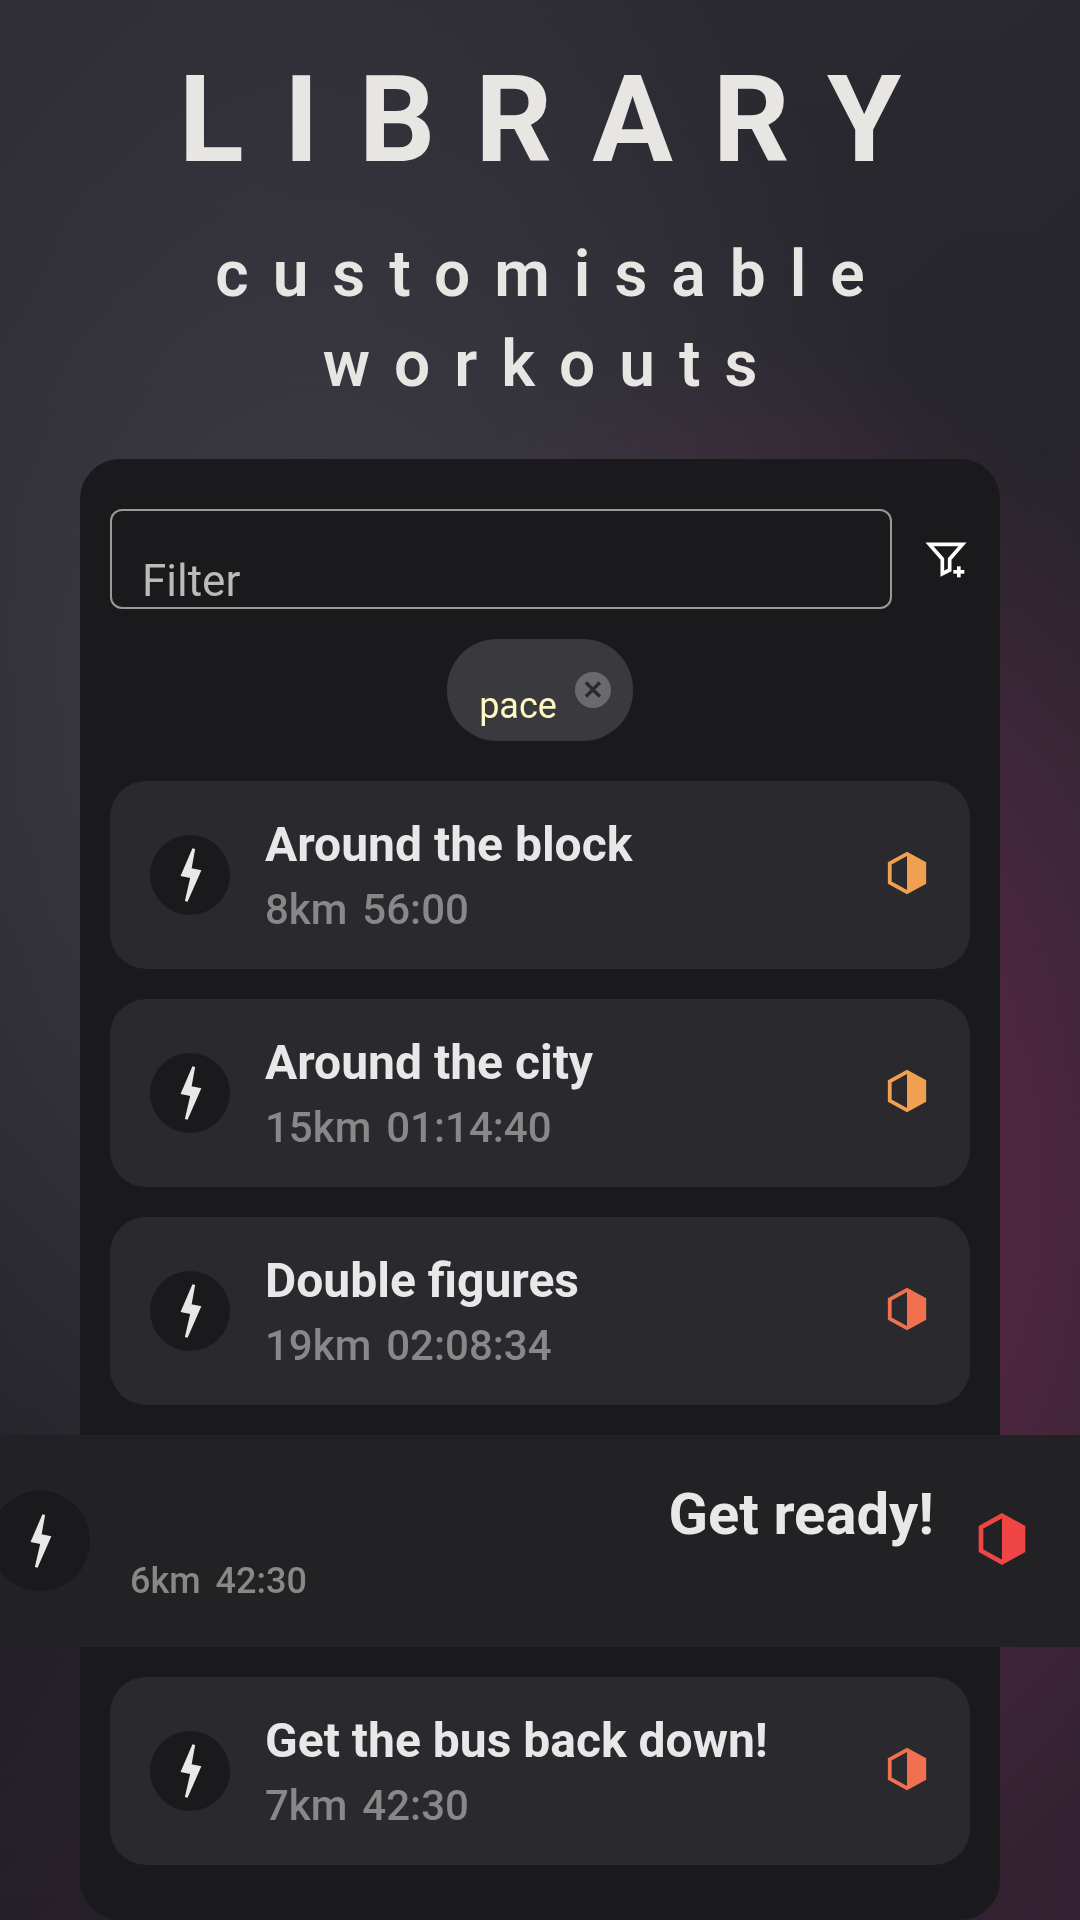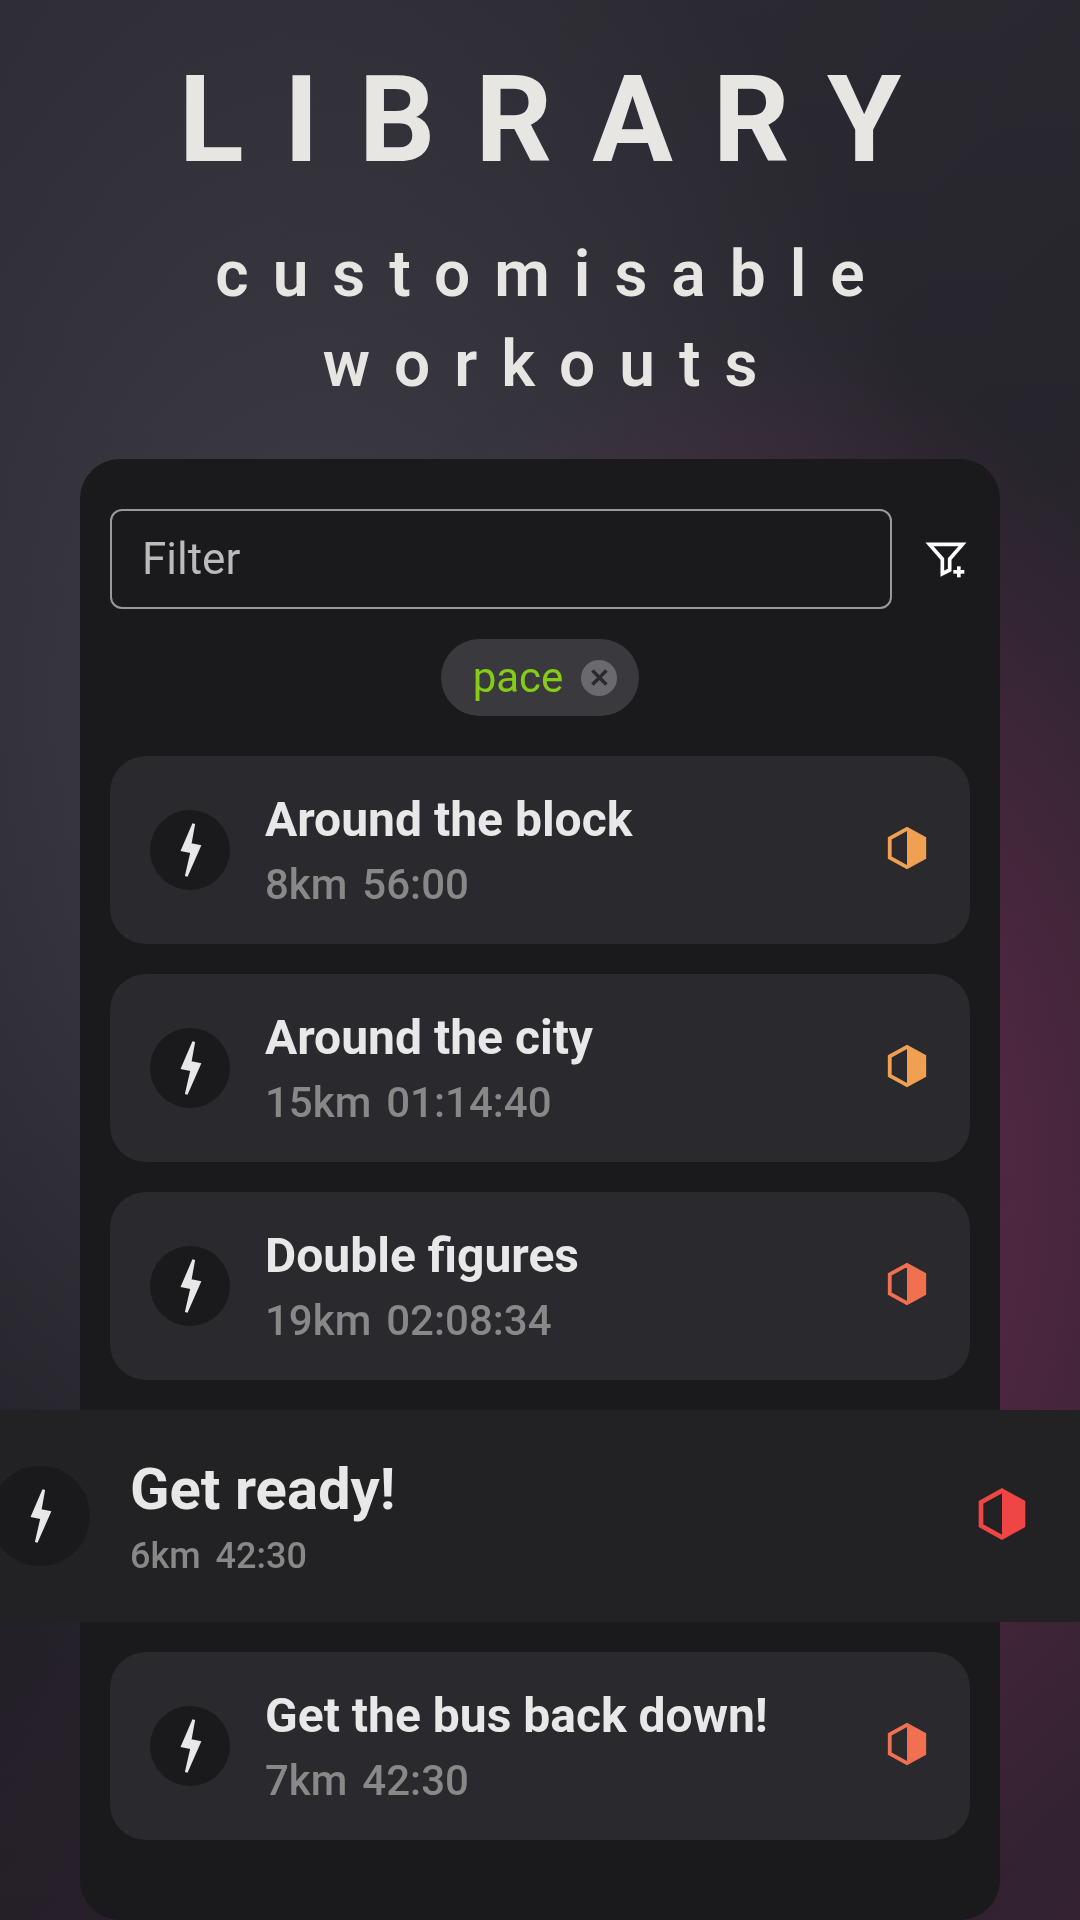--- a/index.html
+++ b/index.html
@@ -74,21 +74,21 @@
       padding: 0 30px;
     }
     
     .filter-input {
       flex: 1;
       height: 100px;
       border: 2px solid #999;
       border-radius: 12px;
       background: transparent;
       display: flex;
-      align-items: center;
+      align-items: flex-end;
       padding: 0 30px;
     }
     
     .filter-placeholder {
       color: #bbb;
       font-size: 44px;
     }
     
     .filter-icon {
       width: 48px;
@@ -112,22 +112,23 @@
     .chip {
       background: #3a3a3e;
       border-radius: 50px;
       padding: 14px 22px 14px 32px;
       display: flex;
       align-items: center;
       gap: 18px;
     }
     
     .chip-label {
-      color: #84cc16;
-      font-size: 42px;
+      color: #fef9c3;
+      font-size: 36px;
+      margin-top: 32px;
     }
     
     .chip-close {
       width: 36px;
       height: 36px;
       border-radius: 50%;
       background: #6a6a6e;
       display: flex;
       align-items: center;
       justify-content: center;
@@ -152,20 +153,21 @@
       gap: 35px;
       margin: 0 30px;
     }
     
     .workout-item.highlighted {
       background: #222224;
       border-radius: 0;
       margin: 0 -80px;
       padding: 45px 50px 45px 0;
       gap: 40px;
+      text-align: right;
     }
     
     .workout-item.highlighted .workout-icon-circle {
       width: 100px;
       height: 100px;
       margin-left: -10px;
     }
     
     .workout-item.highlighted .workout-title {
       font-size: 58px;

